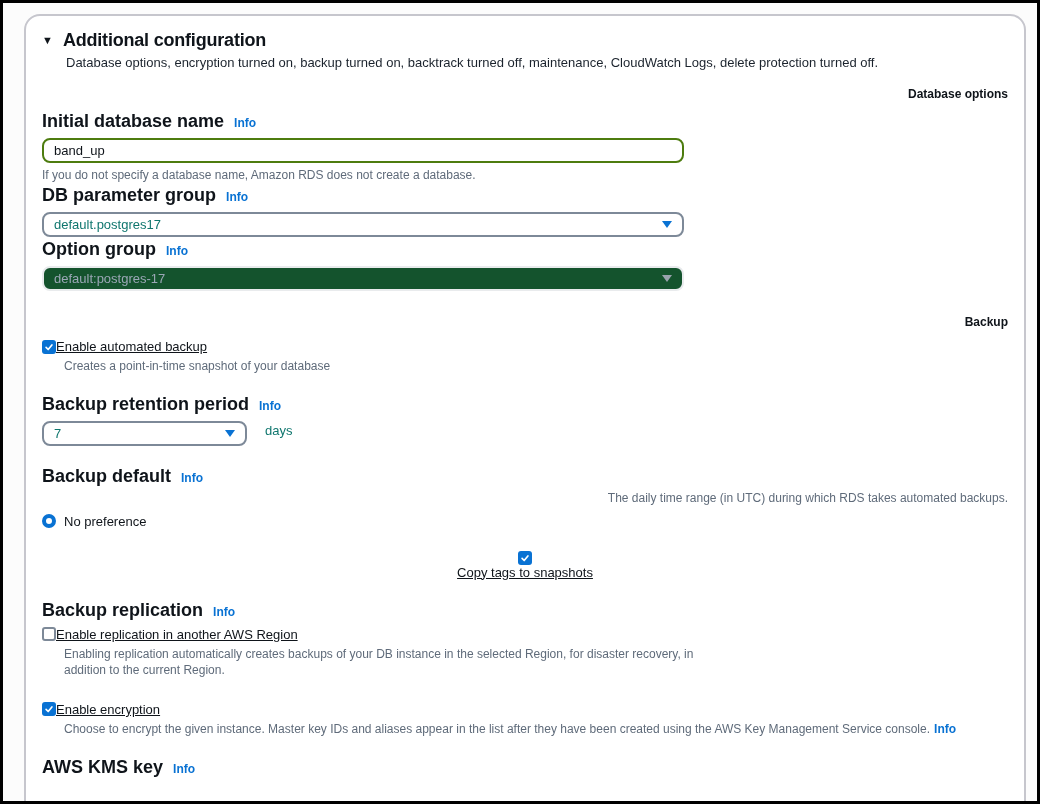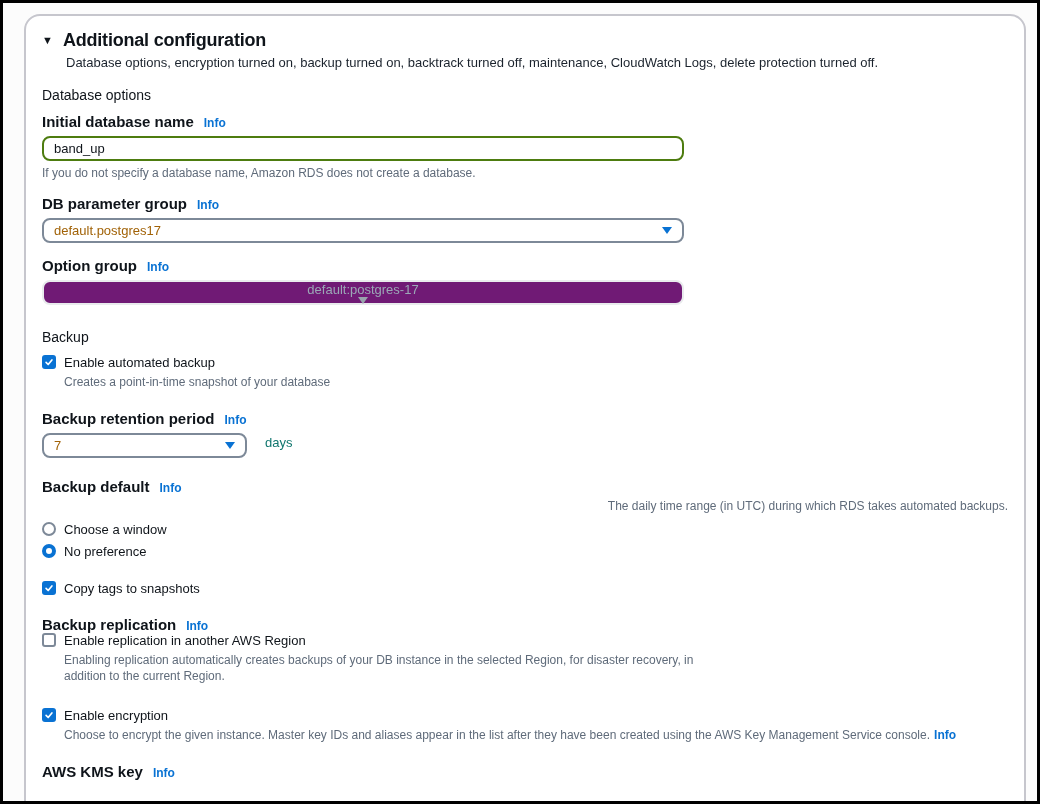--- a/index.html
+++ b/index.html
@@ -31,24 +31,24 @@
     cursor: pointer;
   }
   .caret { font-size: 11px; color: #0f141a; line-height: 1; }
   .expander-title { font-size: 18px; font-weight: 700; letter-spacing: -0.2px; }
   .expander-desc {
     margin: 4px 0 0 24px;
     font-size: 13px;
     color: #1b232d;
   }
   
-  .section-heading { font-size: 14px; font-weight: 400; margin-top: 17px; }
-  .field-group { margin-top: 14px; }
+  .section-heading { font-size: 12px; font-weight: 700; margin-top: 17px; text-align: right; }
+  .field-group { margin-top: 2px; }
   .label-row { display: flex; align-items: baseline; gap: 10px; }
-  .field-label { font-size: 15px; font-weight: 700; }
+  .field-label { font-size: 18px; font-weight: 700; }
   .info-link {
     font-size: 12px; font-weight: 700;
     color: #0972d3; text-decoration: none; cursor: pointer;
   }
   .helper {
     font-size: 12px; color: #5f6b7a; margin-top: 4px; line-height: 1.35;
   }
   .helper-wide { max-width: 650px; }
   
   .text-input {
@@ -61,43 +61,42 @@
     font-size: 13px; color: #0f141a;
     background: #ffffff;
     outline: none;
   }
   .select-box {
     margin-top: 6px;
     width: 642px; height: 25px;
     border: 2px solid #7d8998; border-radius: 8px;
     padding: 0 10px;
     display: flex; align-items: center; justify-content: space-between;
-    font-size: 13px; color: #a16207;
+    font-size: 13px; color: #0f766e;
     background: #ffffff;
     cursor: pointer;
   }
   .select-box.small { width: 205px; }
   .select-box.disabled {
-    background: #701a75;
+    background: #14532d;
     border-color: #e9ebed;
     color: #9ba7b6;
     cursor: default;
-    flex-direction: column;
   }
   .chevron-down {
     width: 0; height: 0;
     border-left: 5px solid transparent;
     border-right: 5px solid transparent;
     border-top: 7px solid #0972d3;
   }
   .chevron-down.gray { border-top-color: #99a3ad; }
   .inline-row { display: flex; align-items: center; }
   .unit-label { font-size: 13px; margin-left: 18px; color: #0f766e; }
   
-  .check-row { display: flex; align-items: flex-start; gap: 8px; cursor: pointer; }
+  .check-row { display: flex; align-items: center; cursor: pointer; text-decoration: underline; }
   .checkbox {
     width: 14px; height: 14px; flex: 0 0 14px;
     border-radius: 3px;
     display: flex; align-items: center; justify-content: center;
   }
   .checkbox.checked { background: #0972d3; }
   .checkbox.unchecked { background: #ffffff; border: 2px solid #7d8998; }
   .check-label { font-size: 13px; color: #0f141a; }
   .check-helper { margin-left: 22px; }
   
@@ -188,44 +187,40 @@
       </div>
     </div>
 
     <div class="field-group mt-md">
       <div class="label-row">
         <span class="field-label">Backup default</span>
         <a class="info-link">Info</a>
       </div>
       <div class="helper" style="margin-top:3px;text-align:right;">The daily time range (in UTC) during which RDS takes automated backups.</div>
       <div class="radio-row">
-        <span class="radio unchecked"></span>
-        <span class="radio-label">Choose a window</span>
-      </div>
-      <div class="radio-row">
         <span class="radio checked"></span>
         <span class="radio-label">No preference</span>
       </div>
     </div>
 
-    <div class="check-row mt-md" style="margin-top:22px;">
+    <div class="check-row mt-md" style="margin-top:22px;flex-direction:column;">
       <span class="checkbox checked">
         <svg width="10" height="10" viewBox="0 0 12 12">
             <path d="M2.5 6.5l2.5 2.5 4.5-5.5" fill="none" stroke="#ffffff" stroke-width="2" stroke-linecap="round" stroke-linejoin="round"></path>
           </svg>
       </span>
       <span class="check-label">Copy tags to snapshots</span>
     </div>
 
     <div class="field-group mt-md">
       <div class="label-row">
         <span class="field-label">Backup replication</span>
         <a class="info-link">Info</a>
       </div>
-      <div class="check-row" style="">
+      <div class="check-row" style="margin-top:6px;">
         <span class="checkbox unchecked"></span>
         <span class="check-label">Enable replication in another AWS Region</span>
       </div>
       <div class="helper check-helper helper-wide">Enabling replication automatically creates backups of your DB instance in the selected Region, for disaster recovery, in addition to the current Region.</div>
     </div>
 
     <div class="mt-md" style="margin-top:24px;">
       <div class="check-row">
         <span class="checkbox checked">
           <svg width="10" height="10" viewBox="0 0 12 12">

